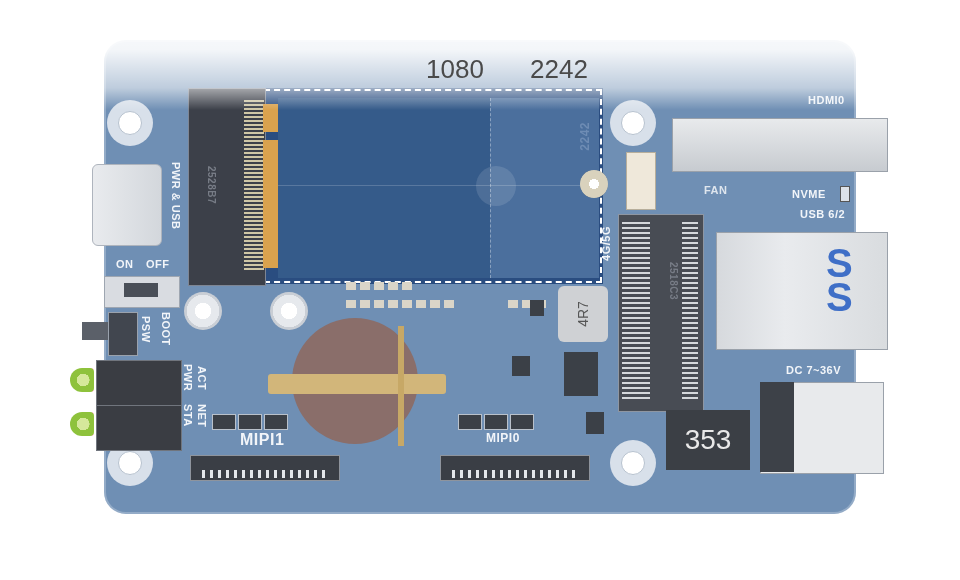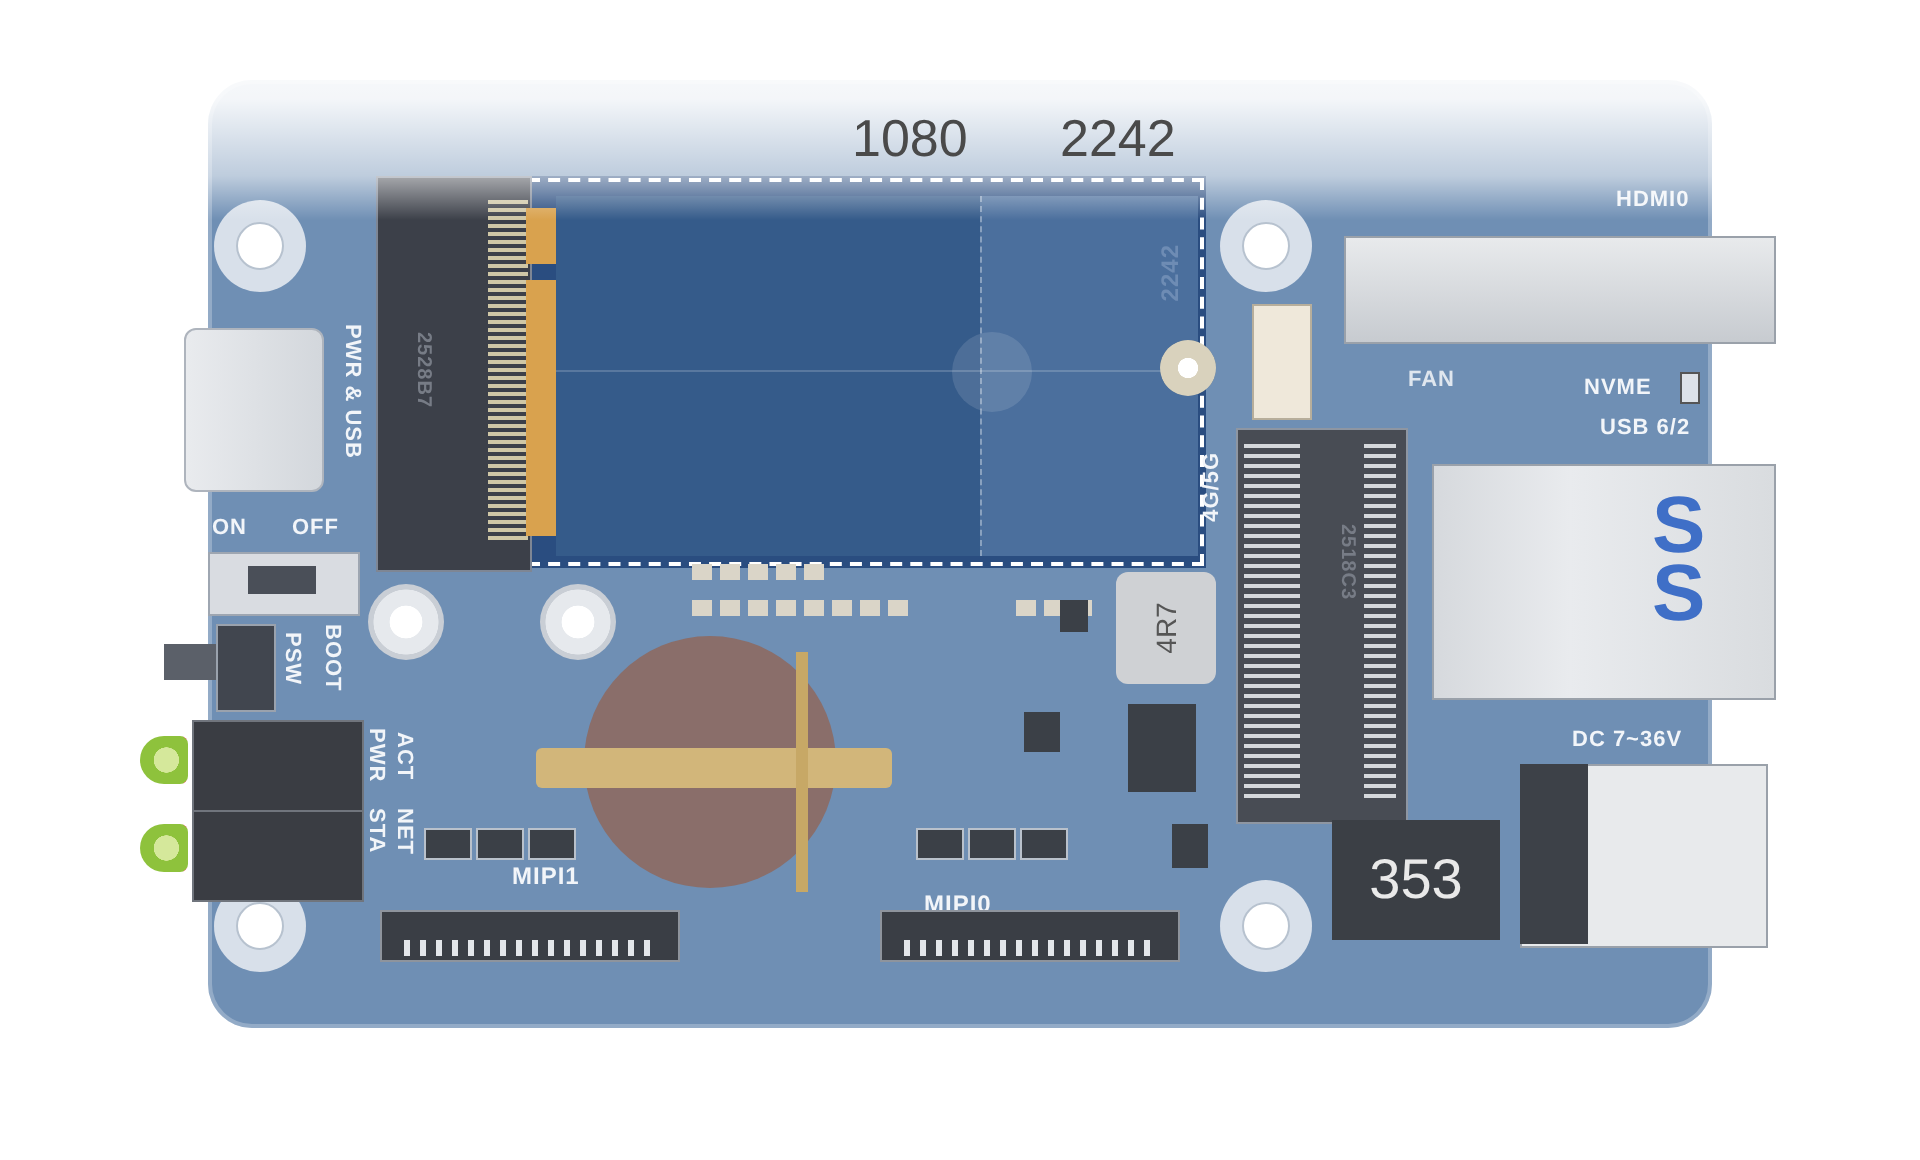--- a/index.html
+++ b/index.html
@@ -80,21 +80,21 @@
 <div class="ghost-hole"></div>
 <div class="screw"></div>
 <div class="silk vtext" style="left:578px;top:122px;color:#6e8cb4;font-size:12px;transform:rotate(180deg);">2242</div>
 <div class="silk vtext" style="left:600px;top:226px;font-size:11px;transform:rotate(180deg);">4G/5G</div>
 
 <div class="size-label" style="left:426px;">1080</div>
 <div class="size-label" style="left:530px;">2242</div>
 
 <div class="usbc"></div>
 <div class="silk vtext" style="left:170px;top:162px;">PWR &amp; USB</div>
-<div class="silk" style="left:106px;top:258px;text-align:center;">ON</div>
+<div class="silk" style="left:116px;top:258px;text-align:center;">ON</div>
 <div class="silk" style="left:146px;top:258px;">OFF</div>
 <div class="switch"></div>
 <div class="switch-knob"></div>
 <div class="button-psw"></div>
 <div class="button-stem"></div>
 <div class="silk vtext" style="left:140px;top:316px;">PSW</div>
 <div class="silk vtext" style="left:160px;top:312px;">BOOT</div>
 
 <div class="led-block" style="top:360px;"></div>
 <div class="led-block" style="top:405px;"></div>
@@ -105,28 +105,28 @@
 <div class="silk vtext" style="left:196px;top:404px;">NET</div>
 <div class="silk vtext" style="left:182px;top:404px;">STA</div>
 
 <div class="battery"></div>
 <div class="battery-clip"></div>
 <div class="battery-arm"></div>
 
 <div class="mipi-slot" style="left:212px;top:414px;"></div>
 <div class="mipi-slot" style="left:238px;top:414px;"></div>
 <div class="mipi-slot" style="left:264px;top:414px;"></div>
-<div class="silk" style="left:256px;top:431px;font-size:12px;">MIPI1</div>
+<div class="silk" style="left:240px;top:431px;font-size:16px;">MIPI1</div>
 <div class="fpc" style="left:190px;top:455px;"></div>
 <div class="fpc-pins" style="left:202px;top:470px;width:124px;"></div>
 
 <div class="mipi-slot" style="left:458px;top:414px;"></div>
 <div class="mipi-slot" style="left:484px;top:414px;"></div>
 <div class="mipi-slot" style="left:510px;top:414px;"></div>
-<div class="silk" style="left:462px;top:431px;font-size:12px;margin-top:14px;">MIPI0</div>
+<div class="silk" style="left:486px;top:431px;font-size:12px;">MIPI0</div>
 <div class="fpc" style="left:440px;top:455px;"></div>
 <div class="fpc-pins" style="left:452px;top:470px;width:124px;"></div>
 
 <div class="small-parts" style="left:346px;top:282px;width:70px;"></div>
 <div class="small-parts" style="left:346px;top:300px;width:110px;"></div>
 <div class="small-parts" style="left:508px;top:300px;width:40px;"></div>
 <div class="ic" style="left:530px;top:300px;width:14px;height:16px;"></div>
 <div class="ic" style="left:512px;top:356px;width:18px;height:20px;"></div>
 <div class="ic" style="left:564px;top:352px;width:34px;height:44px;"></div>
 <div class="ic" style="left:586px;top:412px;width:18px;height:22px;"></div>

